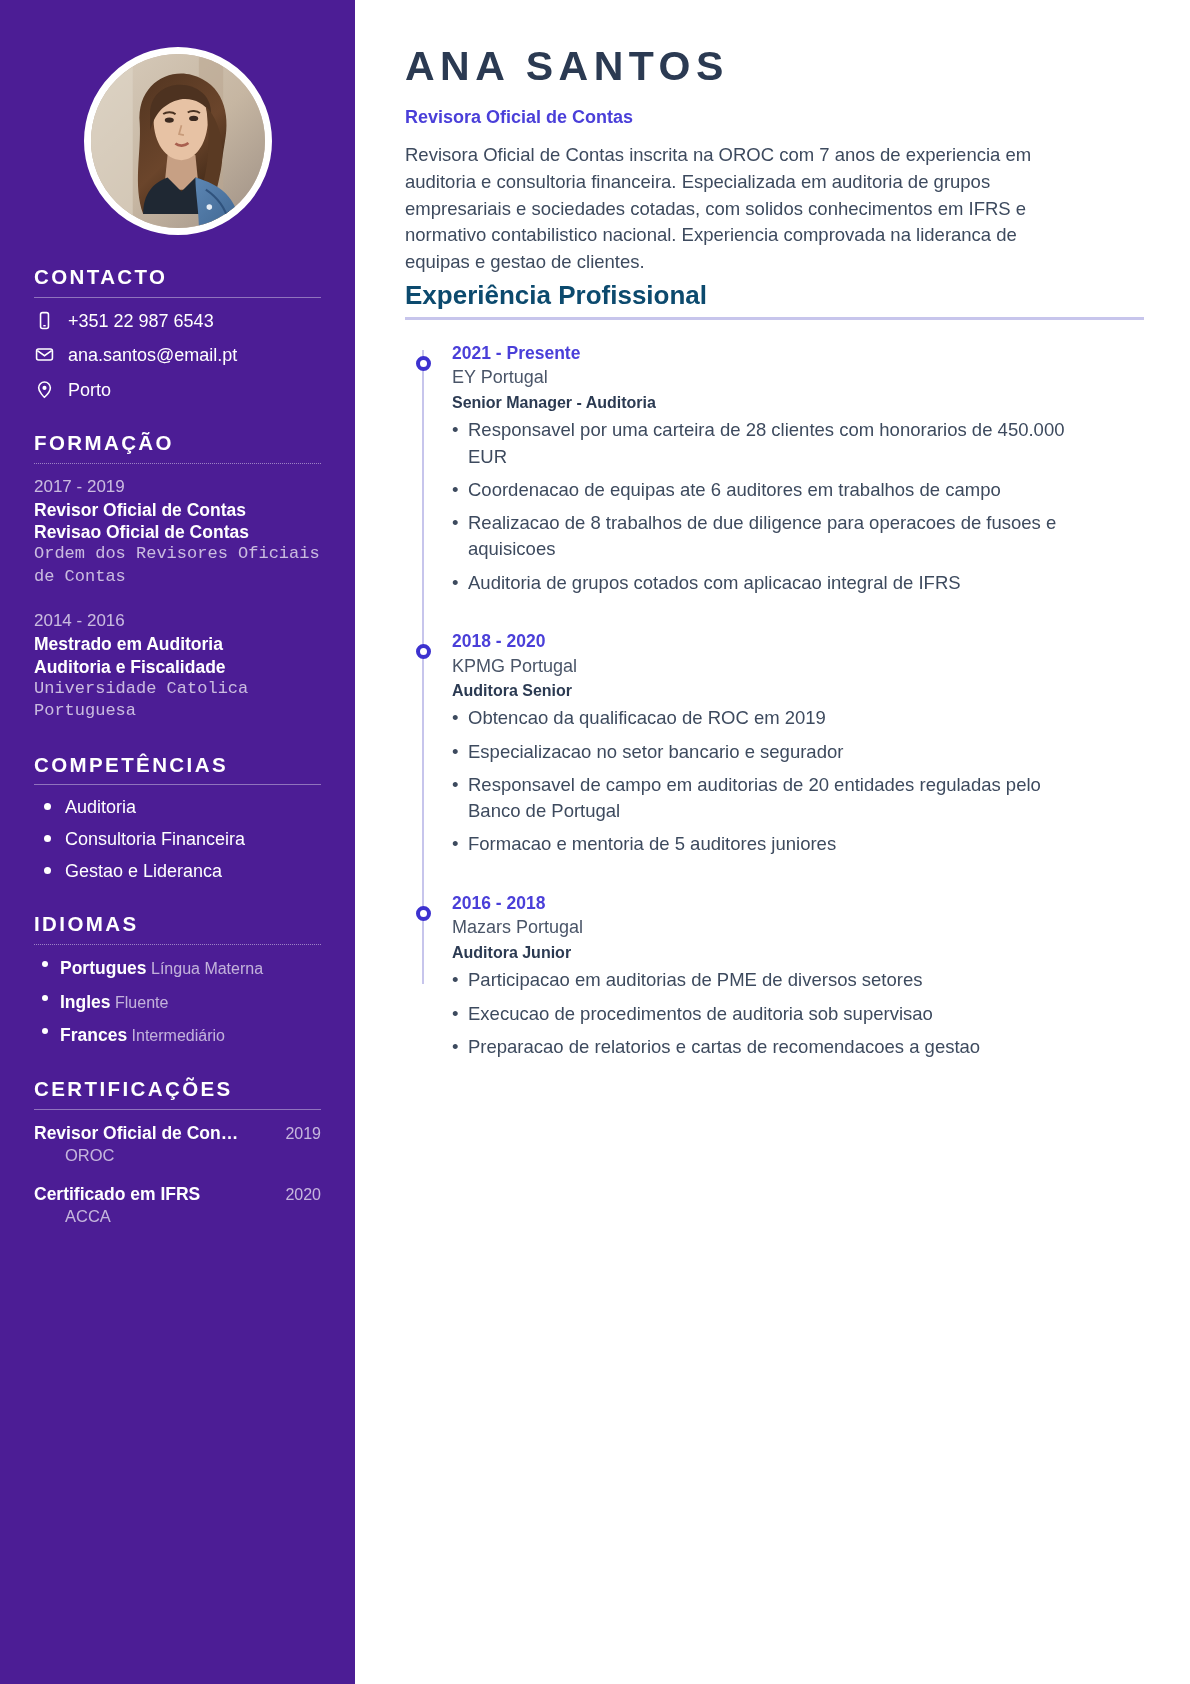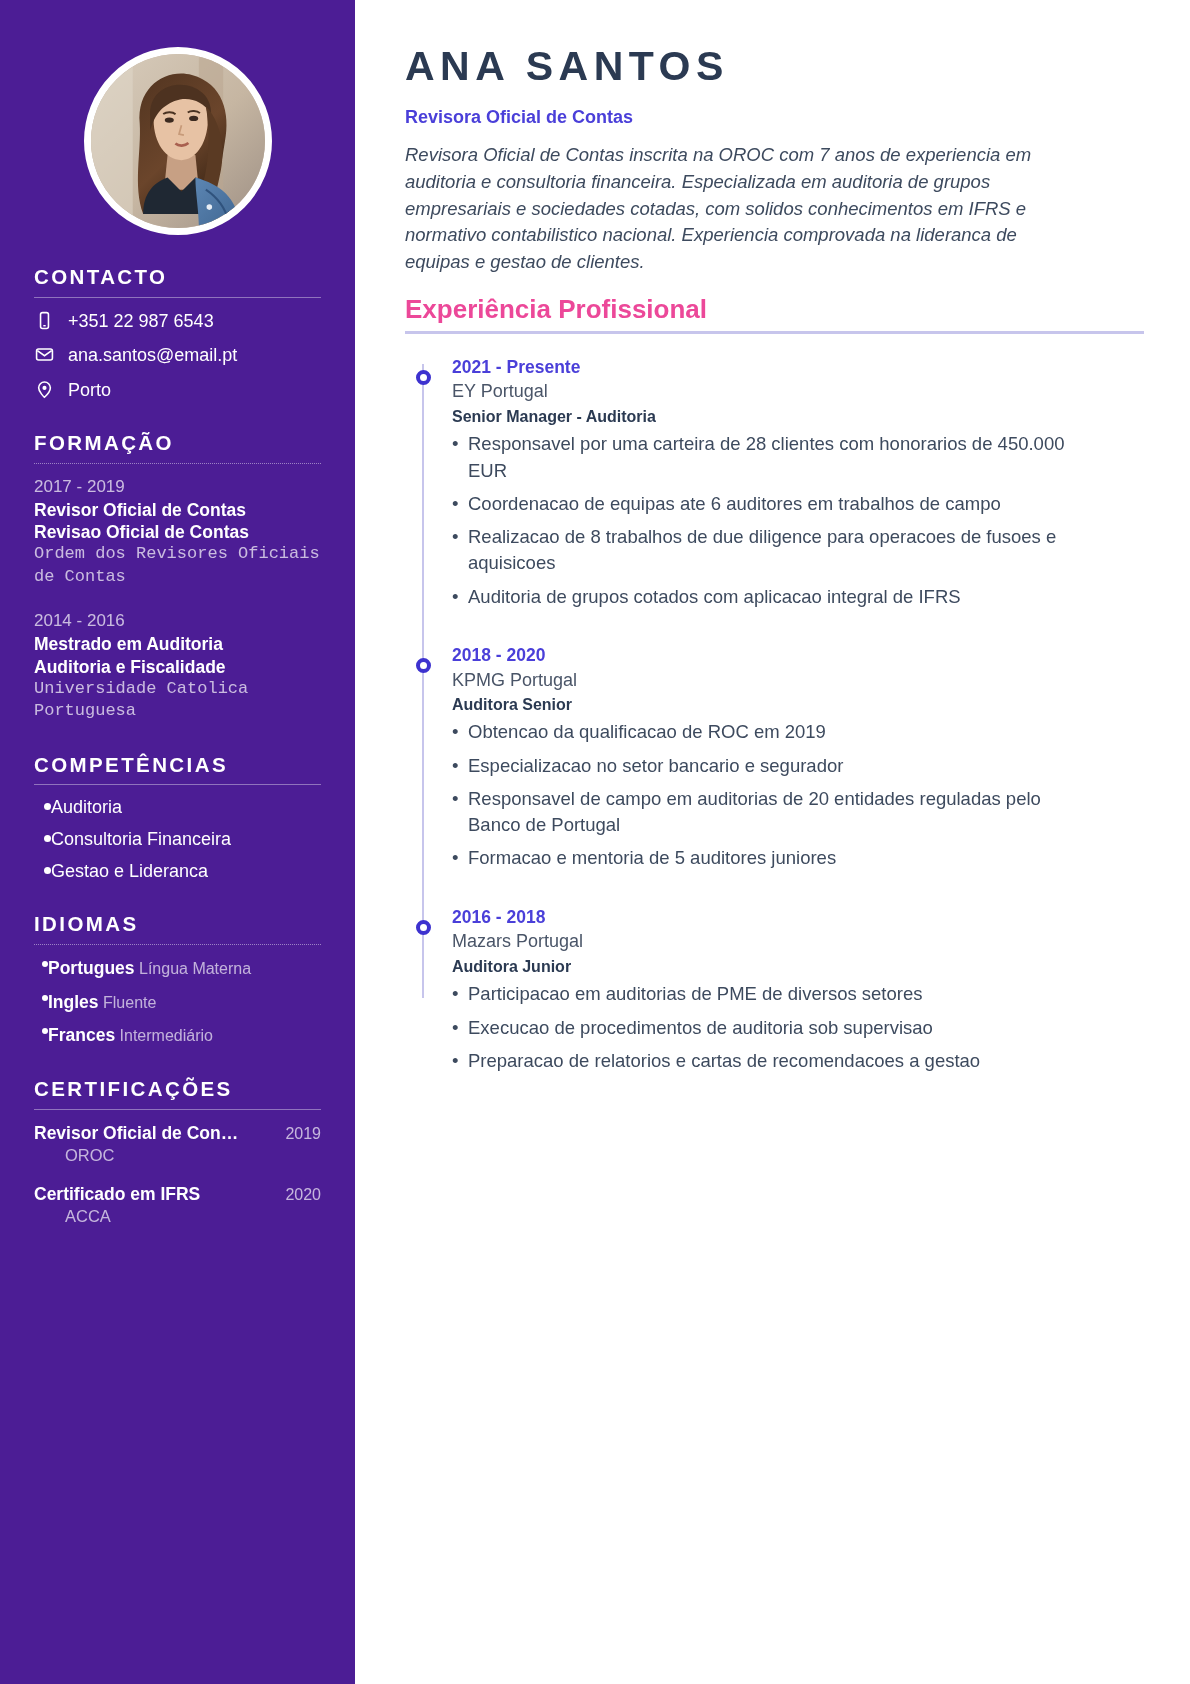--- a/index.html
+++ b/index.html
@@ -98,39 +98,41 @@
     font-size: 17px;
     line-height: 1.32;
     font-family: Liberation Mono, monospace;
   }
 
   
   .skill-list { margin-top: 6px; }
   .skill-row {
     display: flex;
     align-items: baseline;
+    gap: 14px;
     color: #ffffff;
     font-size: 18px;
     line-height: 1.2;
     margin-bottom: 10px;
     padding-left: 10px;
   }
   .dot {
     width: 7px; height: 7px;
     border-radius: 50%;
     background: #ffffff;
     flex: 0 0 7px;
     position: relative;
     top: -3px;
   }
 
   
   .lang-list { margin-top: 6px; }
   .lang-item {
     display: flex;
+    gap: 12px;
     padding-left: 8px;
     margin-bottom: 11px;
   }
   .lang-item .dot { top: 4px; width: 6px; height: 6px; flex: 0 0 6px; }
   .lang-name {
     color: #ffffff;
     font-weight: bold;
     font-size: 17.5px;
     line-height: 1.3;
   }
@@ -188,27 +190,26 @@
     font-weight: bold;
     font-size: 18px;
     line-height: 1.3;
     margin-bottom: 13px;
   }
   .summary {
     color: #3d4a5e;
     font-size: 18.5px;
     line-height: 1.44;
     max-width: 672px;
-    margin-bottom: 18px;
-    font-style: italic;
+    margin-bottom: 4px;
   }
   .sec-title {
     font-size: 26px;
     font-weight: bold;
-    color: #ec4899;
+    color: #0c4a6e;
     line-height: 1.2;
     margin-bottom: 6px;
   }
   .sec-rule {
     height: 3px;
     background: #c7c5ec;
     margin-bottom: 22px;
   }
 
   

